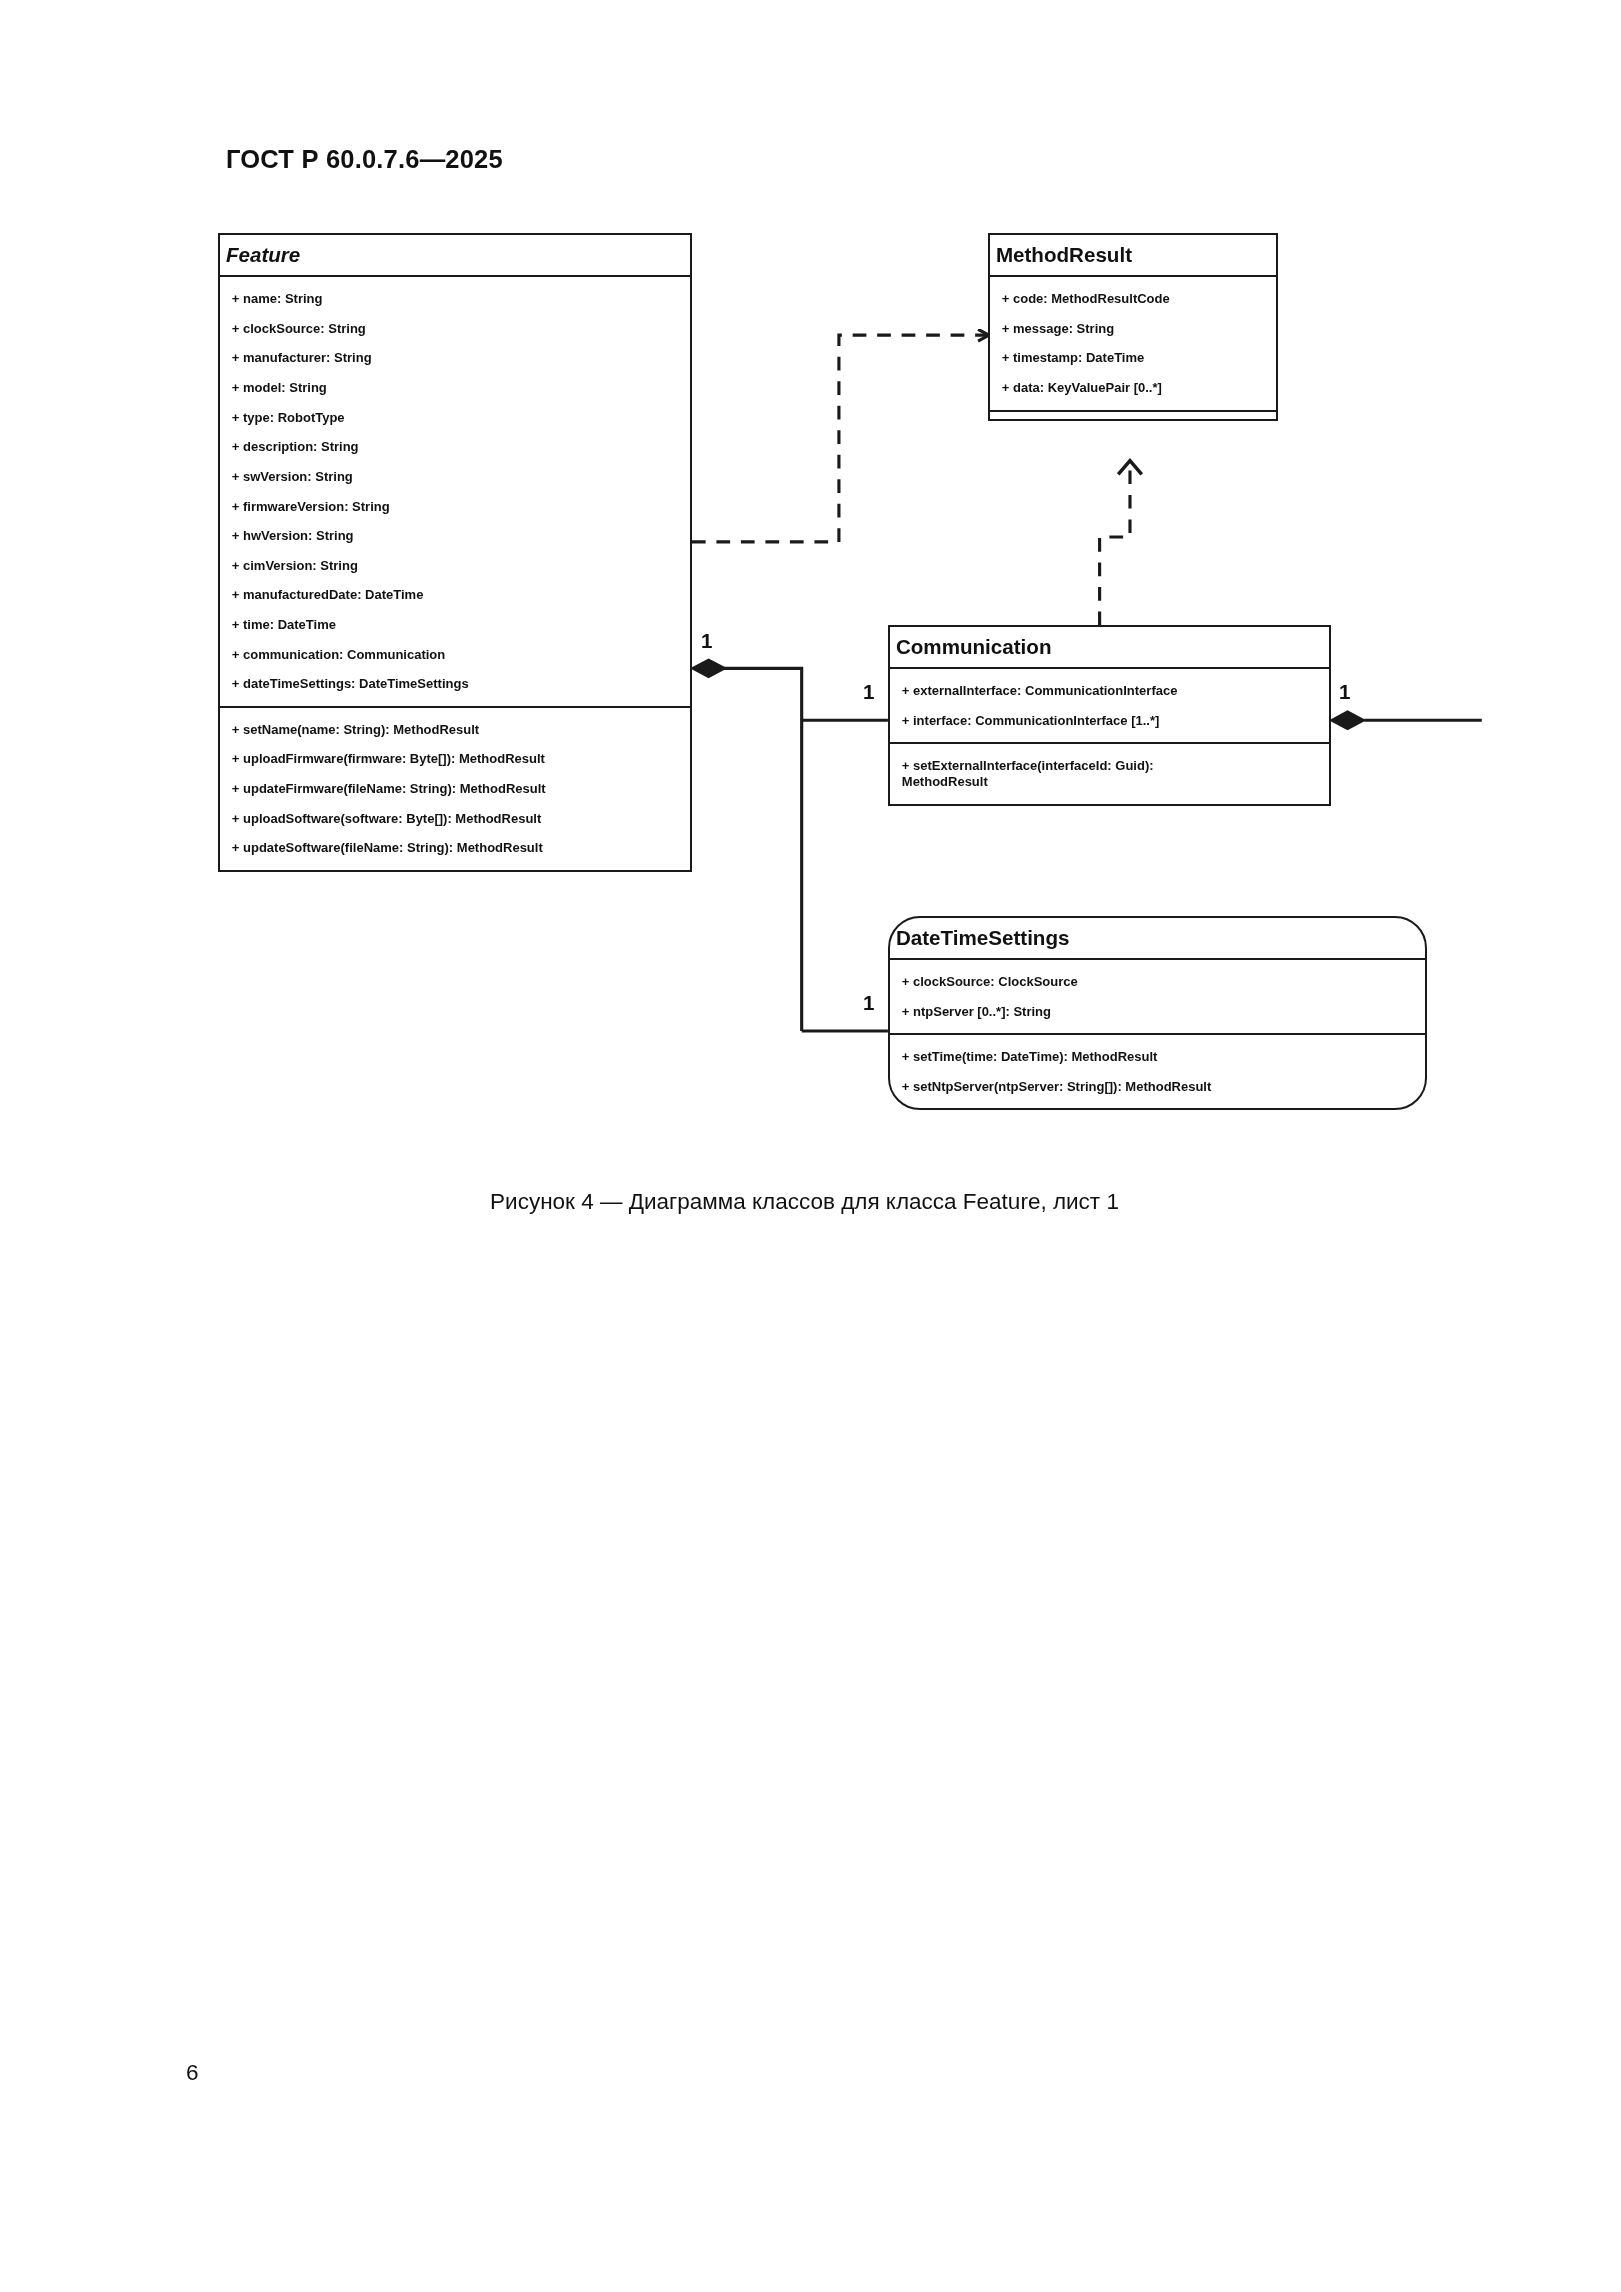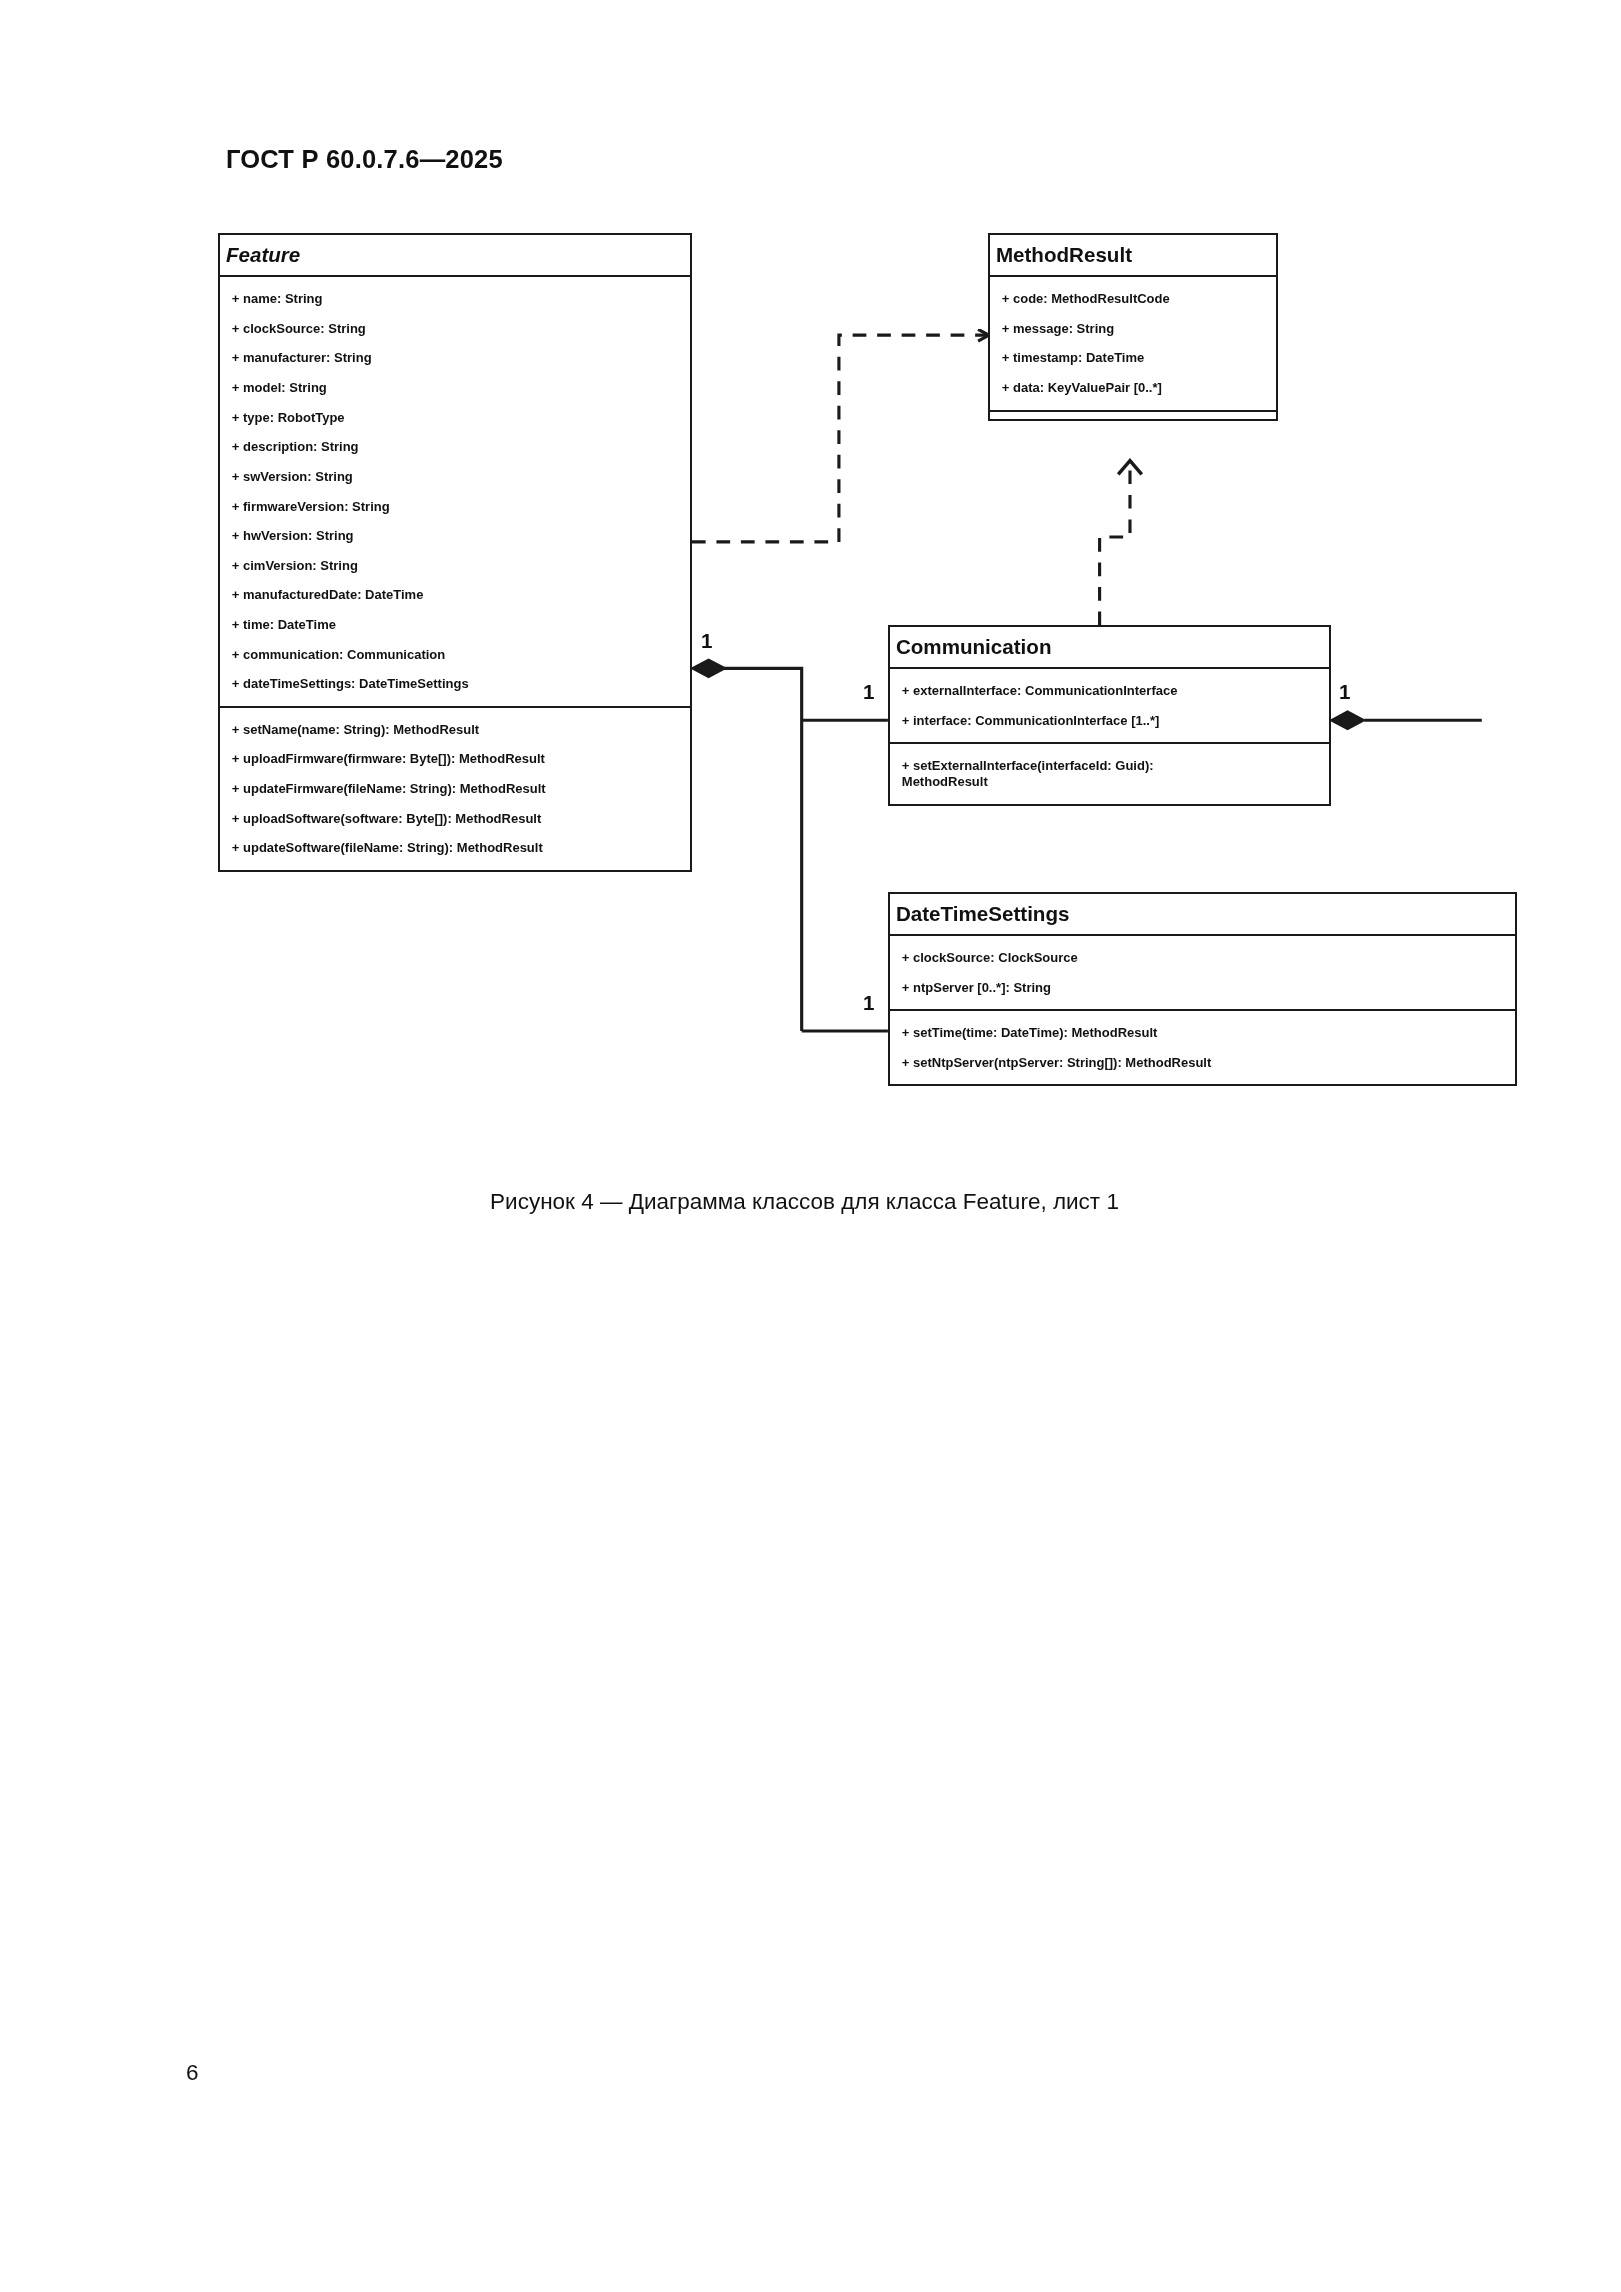--- a/index.html
+++ b/index.html
@@ -205,21 +205,21 @@
     <div class="uml-compartment">
       <div class="uml-member">+ externalInterface: CommunicationInterface</div>
       <div class="uml-member">+ interface: CommunicationInterface [1..*]</div>
     </div>
 
     <div class="uml-compartment divider-top">
       <div class="uml-member wrap" style="width:314px;">+ setExternalInterface(interfaceId: Guid): MethodResult</div>
     </div>
   </div>
 
-  <div class="uml-class" id="class-datetimesettings" style="left:888px; top:892px; width:629px;">
+  <div class="uml-class" id="class-datetimesettings" style="left:888px; top:916px; width:539px;border-radius:32px;">
     <div class="uml-title">DateTimeSettings</div>
 
     <div class="uml-compartment">
       <div class="uml-member">+ clockSource: ClockSource</div>
       <div class="uml-member">+ ntpServer [0..*]: String</div>
     </div>
 
     <div class="uml-compartment divider-top">
       <div class="uml-member">+ setTime(time: DateTime): MethodResult</div>
       <div class="uml-member">+ setNtpServer(ntpServer: String[]): MethodResult</div>

